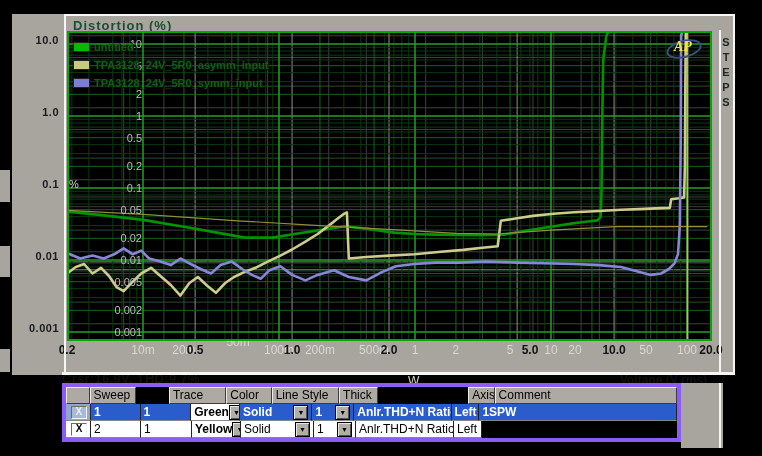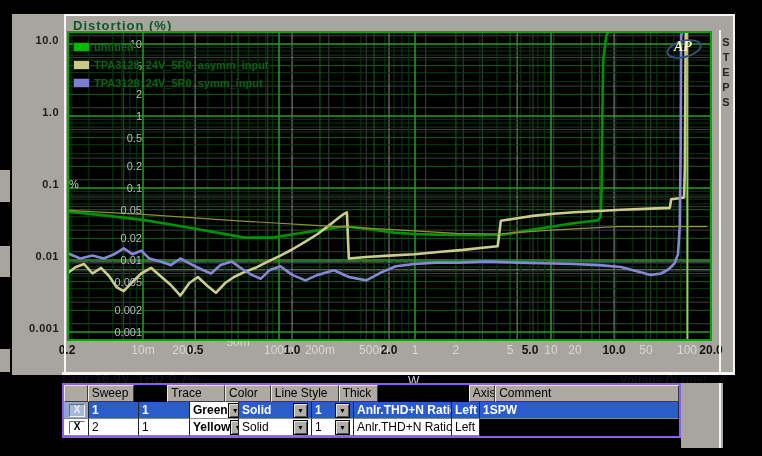--- a/index.html
+++ b/index.html
@@ -24,25 +24,25 @@
   .unit-pct{position:absolute;left:2px;top:147px;font-size:11px;color:#cfcfcf;}
   .crsr{position:absolute;left:62px;top:357px;font-size:13px;font-weight:bold;color:#101010;letter-spacing:0.3px;}
   .w-axis-label{position:absolute;left:408px;top:360px;font-size:12px;color:#d8d8d4;}
   .v-axis-label{position:absolute;right:50px;top:359px;font-size:12px;font-weight:bold;color:#101010;}
   .steps{position:absolute;left:714px;top:36px;width:18px;font-size:11px;font-weight:bold;color:#262626;
          writing-mode:vertical-rl;text-orientation:upright;letter-spacing:3px;}
   .ap-logo{position:absolute;right:12px;top:7px;width:34px;height:19px;}
   .ap-ellipse{position:absolute;left:0;top:2px;width:32px;height:14px;border:2px solid #36507f;
               border-radius:50%;transform:rotate(-14deg);}
   .ap-text{position:absolute;left:8px;top:1px;font-family:"Liberation Serif",serif;font-style:italic;
-           font-weight:bold;font-size:14px;color:#fef9c3;}
+           font-weight:bold;font-size:14px;color:#fde047;}
   .wline{position:absolute;background:#f6f6f4;}
   
   .sweep-table{position:absolute;left:62px;top:383px;width:619px;background:#000;
-               border:2px solid #8b5cf6;box-sizing:border-box;}
+               border:4px solid #8b5cf6;box-sizing:border-box;}
   .trow{display:flex;height:17px;}
   .tcell{box-sizing:border-box;font-size:12px;line-height:15px;padding:0 3px;overflow:hidden;
          white-space:nowrap;display:flex;align-items:center;}
   .th{background:#aeaaa3;color:#000;border-top:1px solid #eceae6;border-left:1px solid #eceae6;
       border-right:1px solid #3c3c3c;border-bottom:1px solid #3c3c3c;}
   .td{background:#fff;color:#000;border-right:1px solid #222;border-bottom:1px solid #888;}
   .td.sel{background:#2a5ccc;color:#fff;font-weight:bold;}
   .td.white-force{background:#fff;color:#000;font-weight:bold;}
   .chk{width:15px;height:11px;margin-left:2px;font-size:10px;font-weight:bold;line-height:10px;
        text-align:center;border:1px solid;border-color:#6a6a6a #f4f4f4 #f4f4f4 #6a6a6a;}

